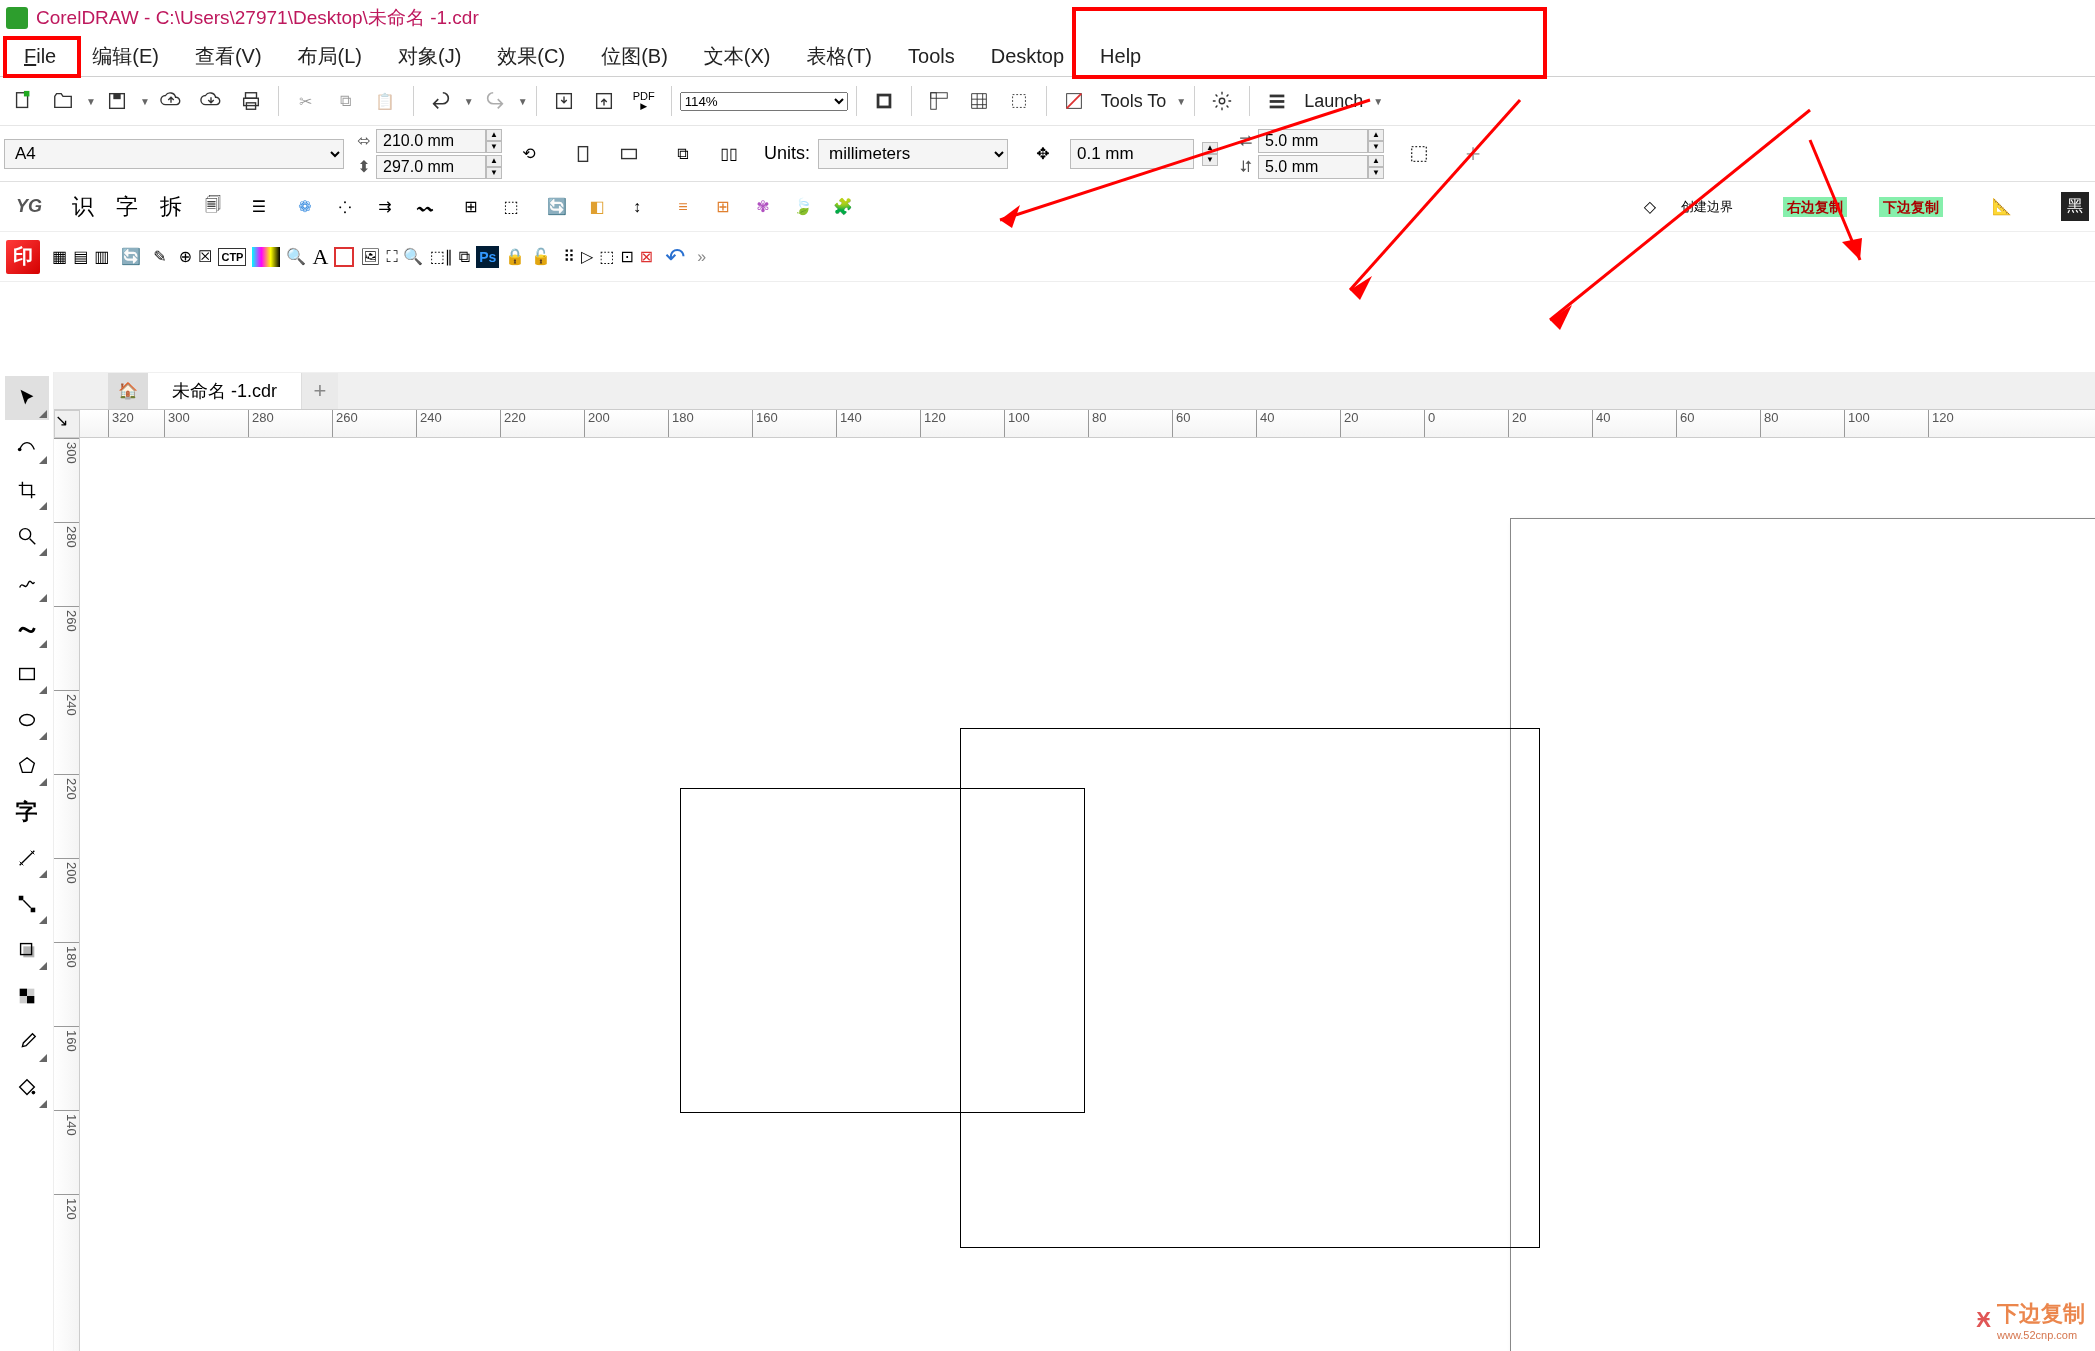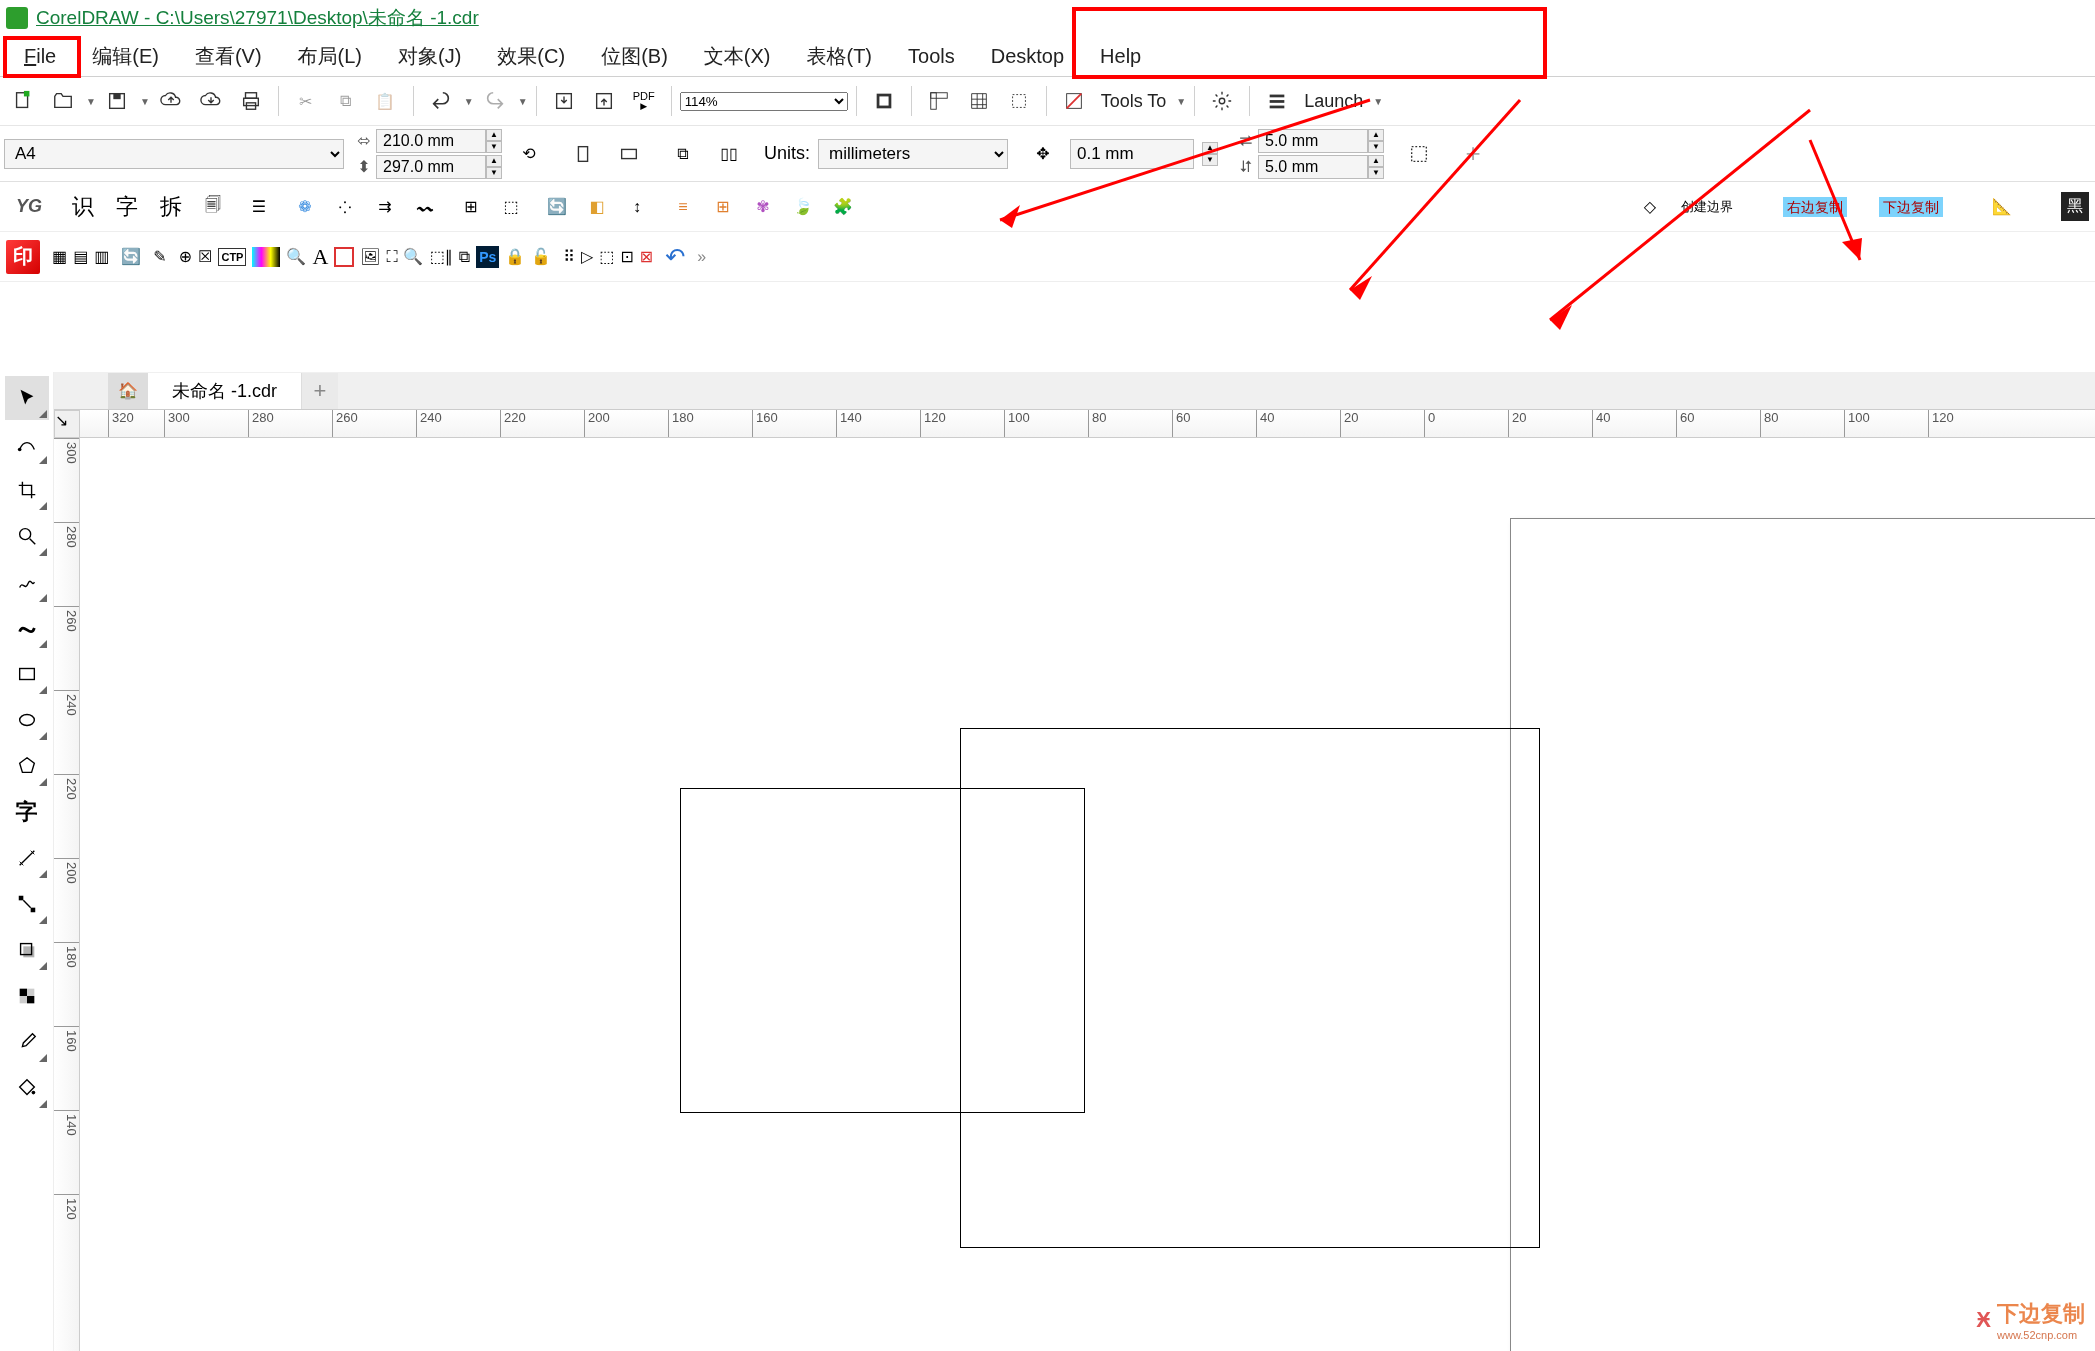--- a/index.html
+++ b/index.html
@@ -1,18 +1,18 @@
 <!DOCTYPE html>
 <html><head>
 <meta charset="utf-8">
 <style>
 * { margin: 0; padding: 0; box-sizing: border-box; font-family: "Segoe UI", Arial, sans-serif; }
 body { background: #fff; width: 2095px; height: 1351px; overflow: hidden; position: relative; }
 
-.titlebar { height: 36px; display: flex; align-items: center; padding: 0 6px; font-size: 19px; color: #15803d; text-decoration: underline; }
+.titlebar { height: 36px; display: flex; align-items: center; padding: 0 6px; font-size: 19px; color: #be185d; }
 .titlebar .app-icon { width: 22px; height: 22px; background: #2d9e2d; border-radius: 3px; margin-right: 8px; display:inline-block; }
 
 .menubar { height: 40px; display: flex; align-items: center; padding: 0 6px; font-size: 20px; color: #222; position: relative; }
 .menubar .menu-item { padding: 4px 18px; cursor: pointer; }
 
 .highlight-red { position: absolute; border: 4px solid #ff0000; pointer-events: none; }
 
 .toolbar { display: flex; align-items: center; border-top: 1px solid #d0d0d0; border-bottom: 1px solid #e6e6e6; padding: 2px 4px; gap: 2px; background: #fff; }
 .toolbar .sep { width: 1px; height: 30px; background: #d0d0d0; margin: 0 6px; }
 .tb-btn { width: 38px; height: 38px; display: flex; align-items: center; justify-content: center; cursor: pointer; border-radius: 2px; }
@@ -54,21 +54,21 @@
 .page-shadow { position: absolute; width: 500px; height: 710px; border: 1px solid #888; box-shadow: 4px 4px 6px rgba(0,0,0,.25); background:#fff; }
 .rect { position: absolute; border: 1px solid #000; background: transparent; }
 
 .arrow { position: absolute; pointer-events:none; }
 .arrow line { stroke:#ff0000; stroke-width:3; }
 .arrow polygon { fill:#ff0000; }
 
 .watermark { position:absolute; right:10px; bottom:10px; color:#e97a3a; font-size:22px; font-weight:bold; opacity:.9; display:flex; align-items:center; gap:6px; }
 .watermark .sub { font-size:11px; color:#d0663a; font-weight:normal; display:block; }
 
-.badge-yellow { background:#7dd3fc; color:#a00; font-size:14px; padding:3px 4px; font-weight:normal; line-height:1; }
+.badge-yellow { background:#86efac; color:#a00; font-size:14px; padding:3px 4px; font-weight:bold; line-height:1; }
 </style>
 </head>
 <body>
 
 <div class="titlebar">
   <span class="app-icon"></span>
   <span>CorelDRAW - C:\Users\27971\Desktop\未命名 -1.cdr</span>
 </div>
 
 <div class="menubar">

